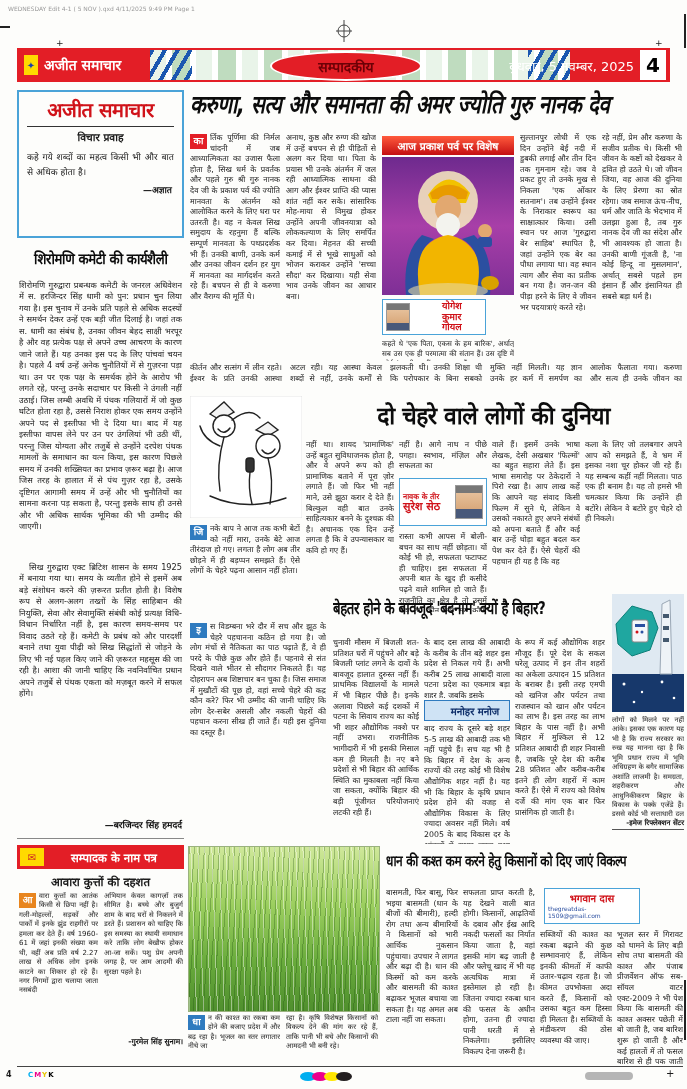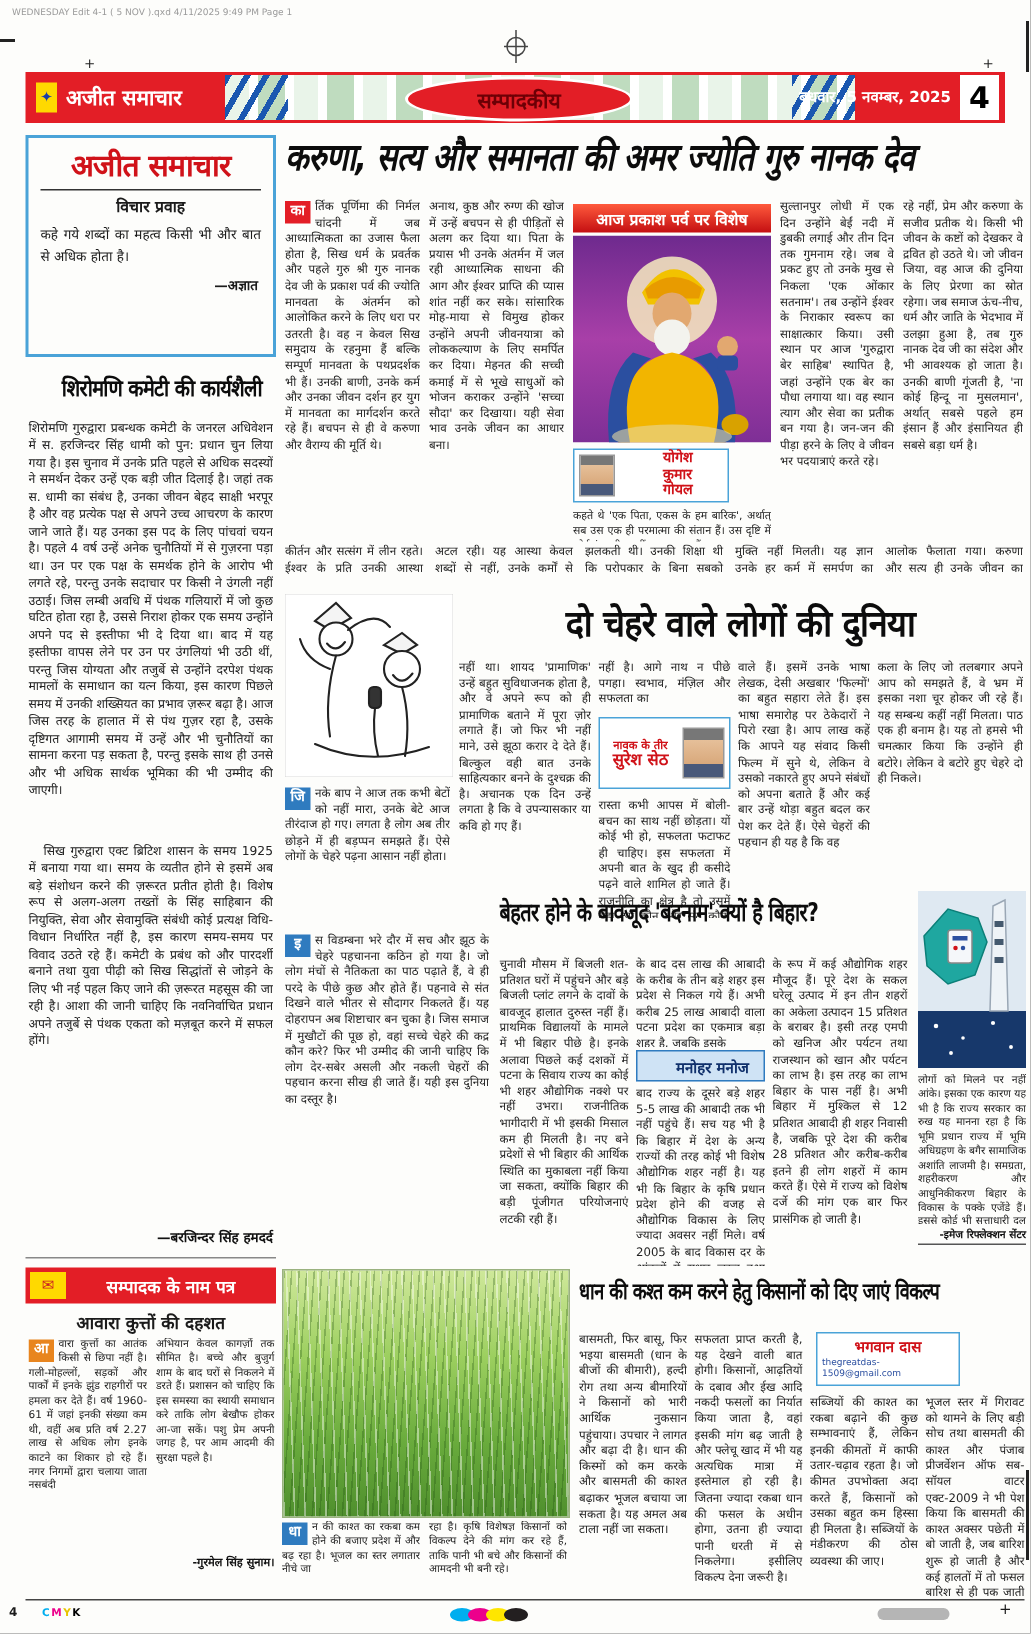--- a/index.html
+++ b/index.html
@@ -48,36 +48,36 @@
     <div class="abs" style="left:7px;top:7px;width:14px;height:20px;background:#ffd900;display:flex;align-items:center;justify-content:center;color:#1a3ea8;font-size:10px;">✦</div>
     <div class="abs" style="left:27px;top:7px;color:#fff;font-weight:bold;font-size:14px;white-space:nowrap;">अजीत समाचार</div>
     <div class="abs checker" style="left:133px;top:2px;width:420px;height:30px;">
       <div class="abs stripes" style="left:0;top:0;width:42px;height:30px;"></div>
       <div class="abs stripes" style="right:0;top:0;width:42px;height:30px;"></div>
     </div>
     <div class="abs" style="left:253px;top:3px;width:148px;height:26px;background:#e31e26;border:2px solid #fff;border-radius:50%;
                 display:flex;align-items:center;justify-content:center;color:#6d0006;font-weight:bold;font-size:14px;">
       <span>सम्पादकीय</span>
     </div>
-    <div class="abs" style="right:36px;top:9px;color:#fff;font-weight:bold;font-size:10px;white-space:nowrap;margin-left:20px;">बुधवार, 5 नवम्बर, 2025</div>
+    <div class="abs" style="right:36px;top:9px;color:#fff;font-weight:normal;font-size:13px;white-space:nowrap;margin-left:20px;">बुधवार, 5 नवम्बर, 2025</div>
     <div class="abs" style="right:4px;top:2px;width:26px;height:30px;background:#fff;display:flex;align-items:center;justify-content:center;
                 color:#000;font-weight:bold;font-size:20px;">
       <span>4</span>
     </div>
   </div>
 
   <div class="abs" style="left:17px;top:90px;width:167px;height:148px;border:2px solid #4aa3d8;box-sizing:border-box;">
     <div style="text-align:center;color:#d01219;font-weight:bold;font-size:20px;letter-spacing:-0.5px;margin-top:4px;font-family:'DejaVu Serif','Liberation Serif',serif;">अजीत समाचार</div>
     <div style="border-top:1px solid #333;margin:3px 8px 0 8px;"></div>
     <div style="text-align:center;font-weight:bold;font-size:10.5px;margin-top:3px;">विचार प्रवाह</div>
     <div style="font-size:9px;line-height:1.7;text-align:justify;padding:6px 8px 0 8px;">कहे गये शब्दों का महत्व किसी भी और बात से अधिक होता है।</div>
     <div style="text-align:right;font-weight:bold;font-size:9px;padding:2px 10px 0 0;">—अज्ञात</div>
   </div>
 
-  <div class="abs" style="left:17px;top:248px;width:167px;text-align:right;">
+  <div class="abs" style="left:17px;top:248px;width:167px;text-align:center;">
     <span class="hl" style="font-size:15px;transform:scaleX(.88);transform-origin:center;">शिरोमणि कमेटी की कार्यशैली</span>
   </div>
 
   <div class="abs col" style="left:19px;top:280px;width:163px;height:278px;font-size:8.2px;line-height:1.4;">शिरोमणि गुरुद्वारा प्रबन्धक कमेटी के जनरल अधिवेशन में स. हरजिन्दर सिंह धामी को पुन: प्रधान चुन लिया गया है। इस चुनाव में उनके प्रति पहले से अधिक सदस्यों ने समर्थन देकर उन्हें एक बड़ी जीत दिलाई है। जहां तक स. धामी का संबंध है, उनका जीवन बेहद साक्षी भरपूर है और वह प्रत्येक पक्ष से अपने उच्च आचरण के कारण जाने जाते हैं। यह उनका इस पद के लिए पांचवां चयन है। पहले 4 वर्ष उन्हें अनेक चुनौतियों में से गुज़रना पड़ा था। उन पर एक पक्ष के समर्थक होने के आरोप भी लगते रहे, परन्तु उनके सदाचार पर किसी ने उंगली नहीं उठाई। जिस लम्बी अवधि में पंथक गलियारों में जो कुछ घटित होता रहा है, उससे निराश होकर एक समय उन्होंने अपने पद से इस्तीफा भी दे दिया था। बाद में यह इस्तीफा वापस लेने पर उन पर उंगलियां भी उठी थीं, परन्तु जिस योग्यता और तजुर्बे से उन्होंने दरपेश पंथक मामलों के समाधान का यत्न किया, इस कारण पिछले समय में उनकी शख्सियत का प्रभाव ज़रूर बढ़ा है। आज जिस तरह के हालात में से पंथ गुज़र रहा है, उसके दृष्टिगत आगामी समय में उन्हें और भी चुनौतियों का सामना करना पड़ सकता है, परन्तु इसके साथ ही उनसे और भी अधिक सार्थक भूमिका की भी उम्मीद की जाएगी।</div>
   <div class="abs col" style="left:19px;top:562px;width:163px;height:252px;font-size:8.2px;line-height:1.4;text-indent:10px;">सिख गुरुद्वारा एक्ट ब्रिटिश शासन के समय 1925 में बनाया गया था। समय के व्यतीत होने से इसमें अब बड़े संशोधन करने की ज़रूरत प्रतीत होती है। विशेष रूप से अलग-अलग तख्तों के सिंह साहिबान की नियुक्ति, सेवा और सेवामुक्ति संबंधी कोई प्रत्यक्ष विधि-विधान निर्धारित नहीं है, इस कारण समय-समय पर विवाद उठते रहे हैं। कमेटी के प्रबंध को और पारदर्शी बनाने तथा युवा पीढ़ी को सिख सिद्धांतों से जोड़ने के लिए भी नई पहल किए जाने की ज़रूरत महसूस की जा रही है। आशा की जानी चाहिए कि नवनिर्वाचित प्रधान अपने तजुर्बे से पंथक एकता को मज़बूत करने में सफल होंगे।</div>
   <div class="abs sig" style="left:19px;top:818px;width:163px;font-size:9px;">—बरजिन्दर सिंह हमदर्द</div>
 
   <div class="abs" style="left:17px;top:838px;width:167px;border-top:1px solid #888;"></div>
 
   <div class="abs" style="left:17px;top:845px;width:167px;height:24px;background:#e31e26;display:flex;align-items:center;">
@@ -155,21 +155,21 @@
   </svg>
   <div class="abs" style="left:306px;top:398px;width:376px;text-align:center;overflow:hidden;">
     <span class="hl" style="font-size:24px;transform:scaleX(.95);transform-origin:center;">दो चेहरे वाले लोगों की दुनिया</span>
   </div>
 
   <div class="abs col" style="left:190px;top:524px;width:110px;height:88px;">
     <span class="dropcap dc-blue">जि</span><span>नके बाप ने आज तक कभी बेटों को नहीं मारा, उनके बेटे आज तीरंदाज हो गए। लगता है लोग अब तीर छोड़ने में ही बड़प्पन समझते हैं। ऐसे लोगों के चेहरे पढ़ना आसान नहीं होता।</span>
   </div>
   <div class="abs col" style="left:306px;top:440px;width:88px;height:172px;">नहीं था। शायद 'प्रामाणिक' उन्हें बहुत सुविधाजनक होता है, और वे अपने रूप को ही प्रामाणिक बताने में पूरा ज़ोर लगाते हैं। जो फिर भी नहीं माने, उसे झूठा करार दे देते हैं। बिल्कुल वही बात उनके साहित्यकार बनने के दुश्चक्र की है। अचानक एक दिन उन्हें लगता है कि वे उपन्यासकार या कवि हो गए हैं।</div>
   <div class="abs col" style="left:399px;top:440px;width:88px;height:34px;">नहीं है। आगे नाथ न पीछे पगहा। स्वभाव, मंज़िल और सफलता का</div>
-  <div class="abs bylinebox" style="left:399px;top:478px;width:88px;height:48px;text-align:center;">
+  <div class="abs bylinebox" style="left:399px;top:478px;width:88px;height:48px;">
     <div style="flex:1;">
       <div style="color:#d01219;font-size:7.5px;font-weight:bold;">नावक के तीर</div>
       <div class="redname" style="font-size:11px;">सुरेश सेठ</div>
     </div>
     <div class="photo" style="height:32px;width:26px;"></div>
   </div>
   <div class="abs col" style="left:399px;top:532px;width:88px;height:80px;">रास्ता कभी आपस में बोली-बचन का साथ नहीं छोड़ता। यों कोई भी हो, सफलता फटाफट ही चाहिए। इस सफलता में अपनी बात के खुद ही कसीदे पढ़ने वाले शामिल हो जाते हैं। राजनीति का क्षेत्र है तो उसमें बड़ा ठग कौन और संत कौन, पहचानना कठिन है।</div>
   <div class="abs col" style="left:585px;top:440px;width:97px;height:172px;">कला के लिए जो तलबगार अपने आप को समझते हैं, वे भ्रम में इसका नशा चूर होकर जी रहे हैं। यह सम्बन्ध कहीं नहीं मिलता। पाठ एक ही बनाम है। यह तो हमसे भी चमत्कार किया कि उन्होंने ही बटोरे। लेकिन वे बटोरे हुए चेहरे दो ही निकले।</div>
   <div class="abs col" style="left:492px;top:440px;width:88px;height:172px;">वाले हैं। इसमें उनके भाषा लेखक, देसी अखबार 'फिल्मों' का बहुत सहारा लेते हैं। इस भाषा समारोह पर ठेकेदारों ने पिरो रखा है। आप लाख कहें कि आपने यह संवाद किसी फिल्म में सुने थे, लेकिन वे उसको नकारते हुए अपने संबंधों को अपना बताते हैं और कई बार उन्हें थोड़ा बहुत बदल कर पेश कर देते हैं। ऐसे चेहरों की पहचान ही यह है कि वह</div>
 

